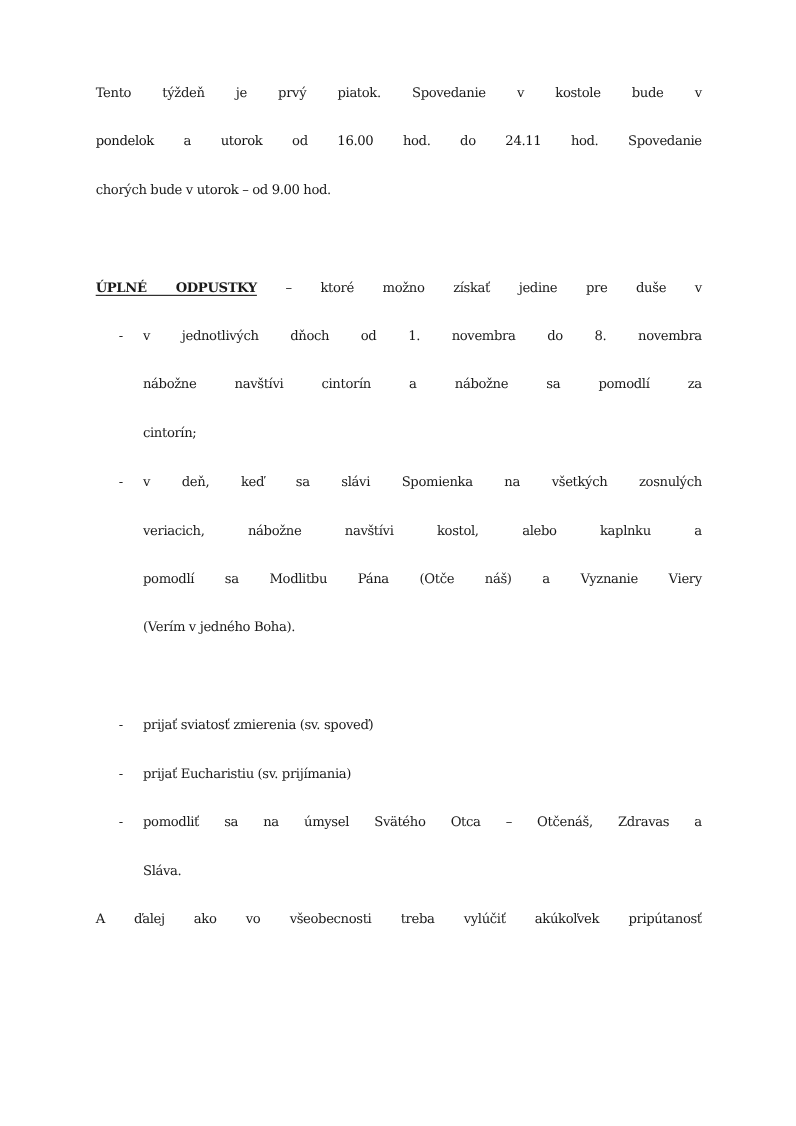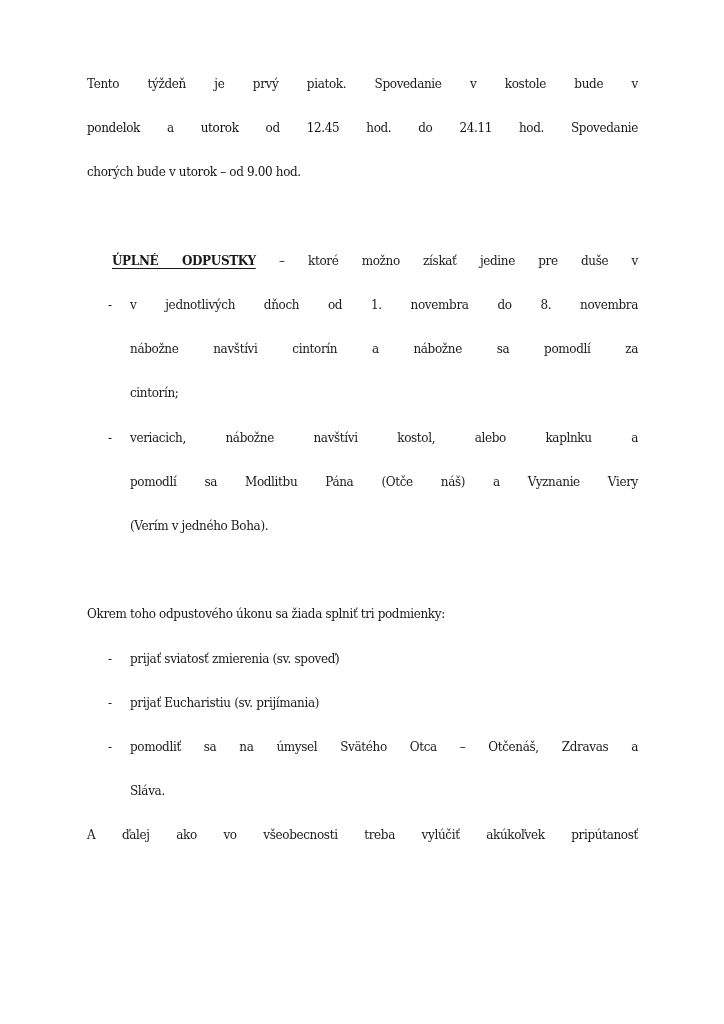--- a/index.html
+++ b/index.html
@@ -7,61 +7,61 @@
     .page {
       position: absolute; left: 87px; top: 62px; width: 551px;
       font-family: "DejaVu Serif", "Liberation Serif", serif;
       font-size: 12px; color: #1a1a1a;
       line-height: 44.2px;
       letter-spacing: -0.35px;
     }
     p { margin: 0; text-align: justify; text-align-last: left; }
     .blank { height: 44.2px; }
     b { font-weight: normal; color: #111; }
-    .head { font-weight: bold; text-decoration: underline; text-underline-offset: 3px; margin-left: 25px; }
+    .head { font-weight: bold; text-decoration: underline; text-underline-offset: 3px; }
     ul { list-style: none; margin: 0; padding: 0; }
     li { position: relative; padding-left: 43px; text-align: justify; }
     li .dash { position: absolute; left: 21px; top: 0; }
     .just { text-align: justify; text-align-last: justify; }
   </style>
 </head>
 <body>
 
 <div class="page">
 
   <div>
     <p class="just">Tento týždeň je prvý piatok. Spovedanie v kostole bude v</p>
-    <p class="just"><b>pondelok</b><span> a </span><b>utorok</b><span> od </span><b>12.45</b><span> hod. do </span><b>24.11</b><span> hod. Spovedanie</span></p>
+    <p class="just"><b>pondelok</b><span> a </span><b>utorok</b><span> od </span><b>16.00</b><span> hod. do </span><b>24.11</b><span> hod. Spovedanie</span></p>
     <p><span>chorých bude v </span><b>utorok</b><span> – od </span><b>9.00</b><span> hod.</span></p>
   </div>
 
   <div class="blank"></div>
 
   <div>
     <p class="just"><span class="head">ÚPLNÉ ODPUSTKY</span><span> – ktoré možno získať jedine pre duše v</span></p>
     <ul>
       <li>
         <span class="dash">-</span>
         <div class="just">v jednotlivých dňoch od 1. novembra do 8. novembra</div>
         <div class="just">nábožne navštívi cintorín a nábožne sa pomodlí za</div>
         <div>cintorín;</div>
       </li>
       <li>
         <span class="dash">-</span>
+        <div class="just">v deň, keď sa slávi Spomienka na všetkých zosnulých</div>
         <div class="just">veriacich, nábožne navštívi kostol, alebo kaplnku a</div>
         <div class="just">pomodlí sa Modlitbu Pána (Otče náš) a Vyznanie Viery</div>
         <div>(Verím v jedného Boha).</div>
       </li>
     </ul>
   </div>
 
   <div class="blank"></div>
 
   <div>
-    <p>Okrem toho odpustového úkonu sa žiada splniť tri podmienky:</p>
     <ul>
       <li>
         <span class="dash">-</span>
         <div>prijať sviatosť zmierenia (sv. spoveď)</div>
       </li>
       <li>
         <span class="dash">-</span>
         <div>prijať Eucharistiu (sv. prijímania)</div>
       </li>
       <li>

